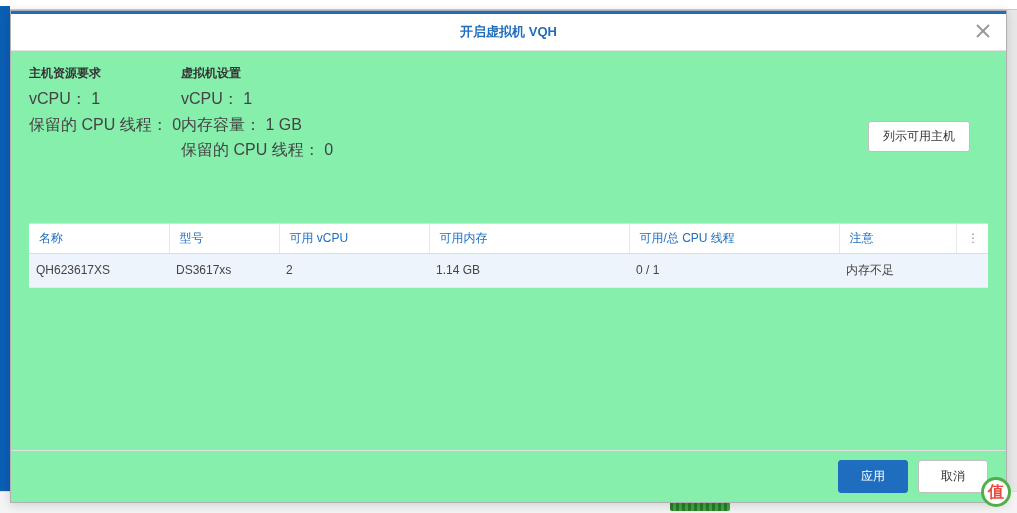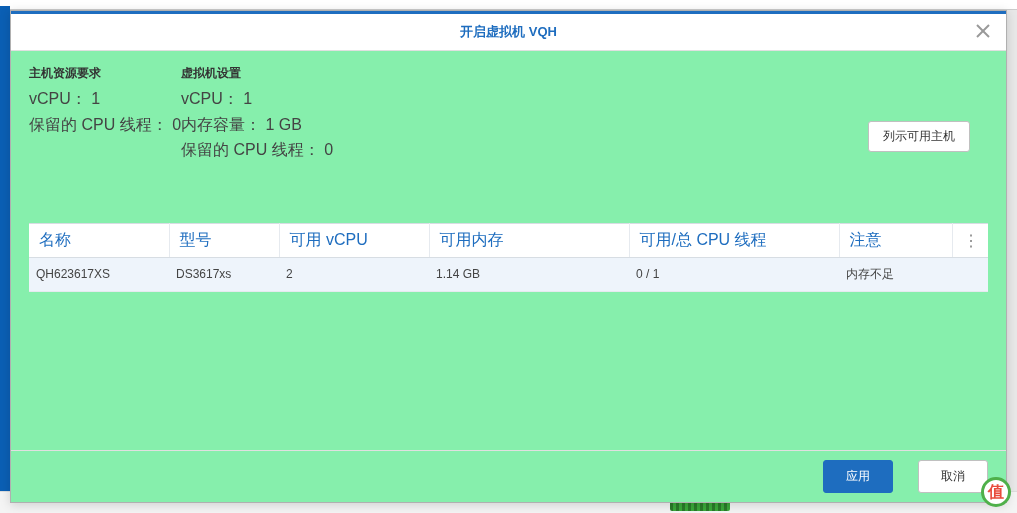--- a/index.html
+++ b/index.html
@@ -93,21 +93,21 @@
       margin-top: 60px;
     }
     .table {
       width: 100%;
       border-collapse: collapse;
     }
     .table thead th {
       text-align: left;
       font-weight: normal;
       color: #1e6dbf;
-      font-size: 16px;
+      font-size: 12px;
       padding: 6px 10px;
       background: #fff;
       border-top: 1px solid #d7dde3;
       border-bottom: 1px solid #d7dde3;
       border-right: 1px solid #e6eaef;
     }
     .table thead th:last-child { border-right: none; width: 22px; text-align: center; }
     .menu-dots { color: #888; cursor: pointer; letter-spacing: -1px; }
     .table tbody td {
       padding: 8px 7px;
@@ -117,21 +117,21 @@
       border-bottom: 1px solid #e6eaef;
     }
     .red { color: #d9534f; margin-top: 24px; }
     .dialog-footer {
       height: 52px;
       border-top: 1px solid #e0e0e0;
       display: flex;
       align-items: center;
       justify-content: flex-end;
       padding: 0 18px;
-      gap: 25px;
+      gap: 10px;
     }
     .btn {
       border-radius: 3px;
       padding: 7px 22px;
       font-size: 12px;
       cursor: pointer;
       border: 1px solid #c0c0c0;
       background: #fff;
       color: #333;
     }

